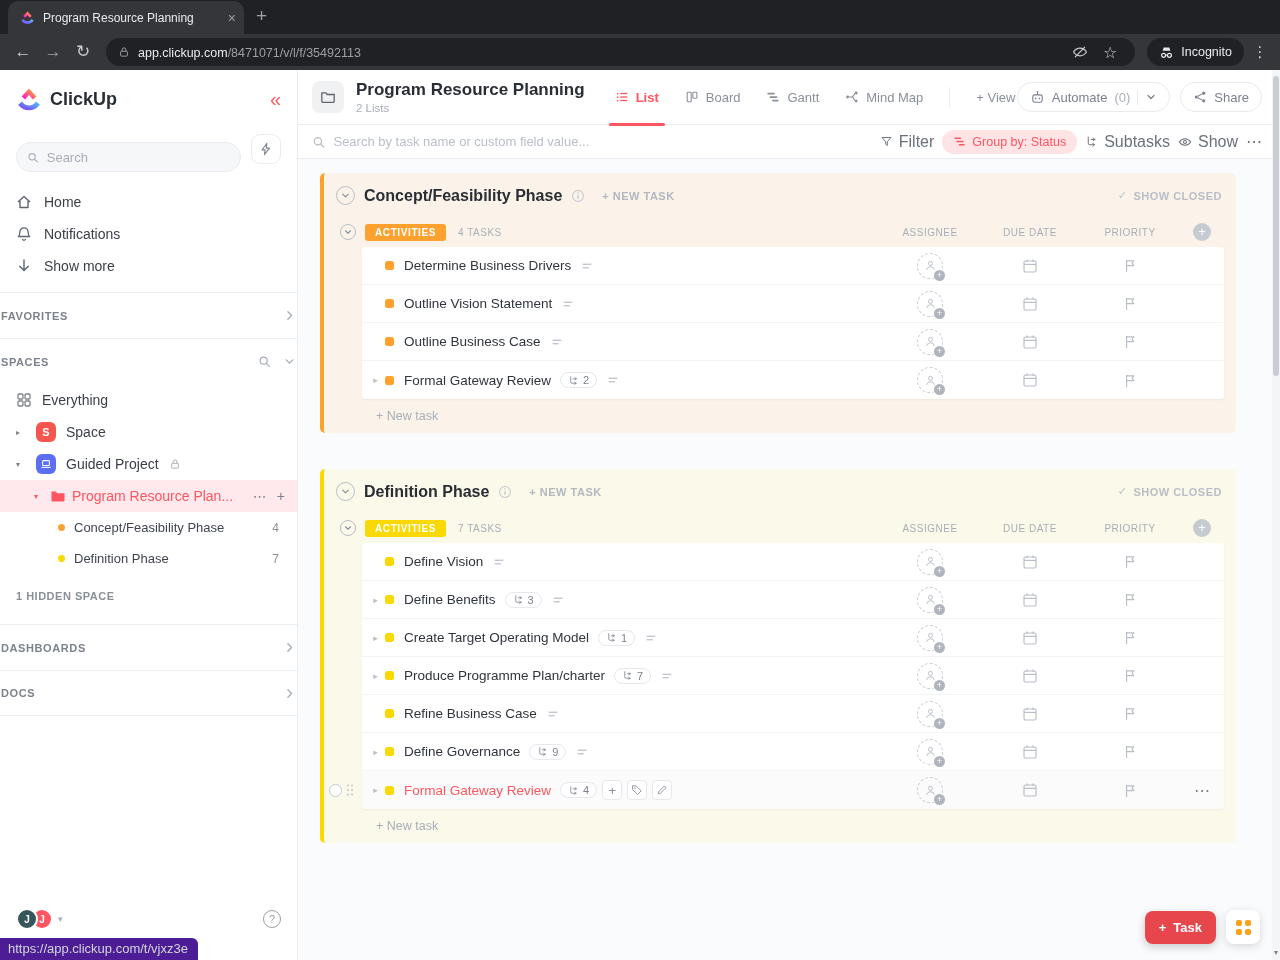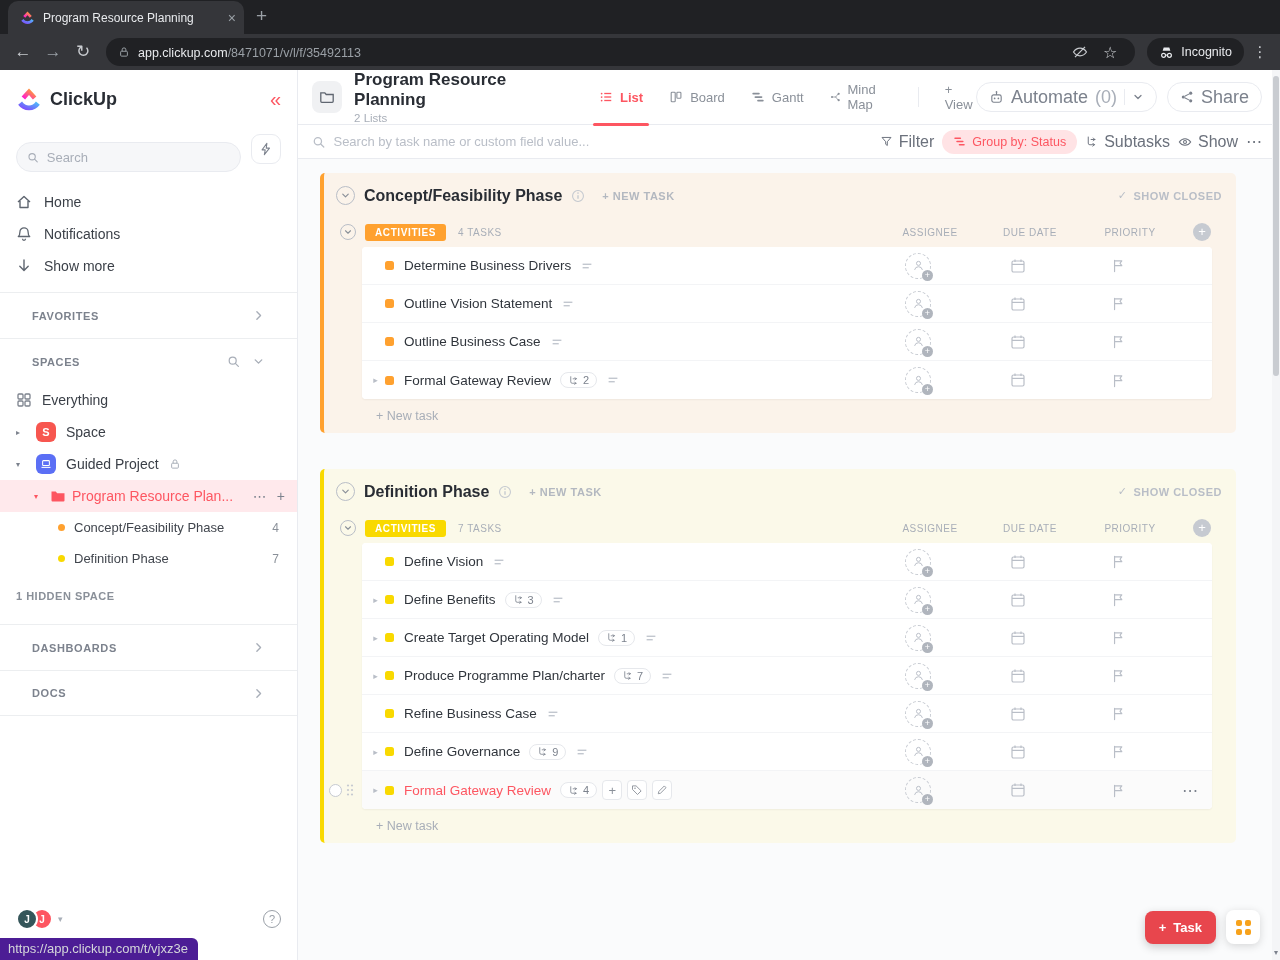--- a/index.html
+++ b/index.html
@@ -40,21 +40,21 @@
                display:flex; align-items:center; gap:8px; padding:0 10px;margin-top:16px; }
   .sb-search input { border:0; background:transparent; outline:none; font-size:13px; color:#292d34; width:100%;
                      font-family:inherit; }
   .sb-search input::placeholder { color:#a8aeb8; }
   .bolt-box { width:30px; height:30px; border:1px solid #e9ebf0; border-radius:9px; display:flex;
               align-items:center; justify-content:center; color:#7c828d; cursor:pointer; }
   .sb-nav { margin-top:14px; }
   .sb-item { height:32px; display:flex; align-items:center; gap:12px; padding:0 16px; font-size:14px;
              color:#3a3f47; cursor:pointer; }
   .sb-item .nicon { color:#5f6670; }
-  .sb-section { height:46px; display:flex; align-items:center; padding:0 32px; border-top:1px solid #eceef0;
+  .sb-section { height:46px; display:flex; align-items:center; padding:0 1px; border-top:1px solid #eceef0;
                 margin-top:10px; cursor:pointer; }
   .sb-section.tight { margin-top:0; }
   .sec-label { font-size:11px; font-weight:bold; letter-spacing:.6px; color:#7c828d; }
   .sec-right { margin-left:auto; display:flex; align-items:center; gap:12px; color:#a8aeb8; }
   .addnew { margin:0 16px 12px 16px; height:30px; background:#f0f1f3; border-radius:15px; display:flex;
             align-items:center; justify-content:center; font-size:11px; font-weight:bold; letter-spacing:.5px;
             color:#5c636e; cursor:pointer; }
   .row-space { height:32px; display:flex; align-items:center; padding:0 16px; gap:10px; font-size:14px;
                color:#3a3f47; cursor:pointer; }
   .twisty { width:10px; font-size:8px; color:#7c828d; }
@@ -89,21 +89,21 @@
   .page-title { font-size:17px; font-weight:bold; color:#292d34; line-height:1.15; }
   .page-sub { font-size:11.5px; color:#a8aeb8; margin-top:2px; }
   .view-tabs { display:flex; align-items:center; gap:26px; height:55px; }
   .vtab { display:flex; align-items:center; gap:7px; font-size:13px; color:#8a9099; height:55px; position:relative; cursor:pointer; }
   .vtab.active { color:#fd5661; font-weight:bold; }
   .vtab.active::after { content:""; position:absolute; left:-6px; right:-6px; bottom:-1px; height:3px;
                         background:#fd5661; border-radius:2px; }
   .vt-divider { width:1px; height:20px; background:#e9ebf0; }
   .m-header-right { margin-left:auto; display:flex; align-items:center; gap:10px; }
   .chip { height:30px; border:1px solid #e9ebf0; border-radius:16px; display:flex; align-items:center; gap:7px;
-          padding:0 12px; font-size:18px; color:#7c828d; cursor:pointer; background:#fff; }
+          padding:0 12px; font-size:13px; color:#7c828d; cursor:pointer; background:#fff; }
   .chip .sep { width:1px; height:16px; background:#e9ebf0; }
 
   .m-toolbar { height:34px; display:flex; align-items:center; padding:0 18px 0 14px; border-bottom:1px solid #e9ebf0; gap:8px; }
   .search-area { display:flex; align-items:center; gap:8px; flex:1; min-width:0; }
   .search-area input { border:0; outline:none; font-size:13px; width:100%; color:#292d34; font-family:inherit; }
   .search-area input::placeholder { color:#b9bec7; }
   .tb-item { display:flex; align-items:center; gap:6px; font-size:16px; color:#6b717c; cursor:pointer; white-space:nowrap; }
   .group-pill { display:flex; align-items:center; gap:6px; background:#ffe3e5; color:#fd5661; border-radius:14px;
                 padding:5px 11px; font-size:12.5px; cursor:pointer; white-space:nowrap; }
 
@@ -123,21 +123,21 @@
              font-weight:bold; letter-spacing:.5px; cursor:pointer; }
   .cols-row { height:30px; display:flex; align-items:center; padding:0 12px 0 16px; }
   .badge { background:var(--accent); color:#fff; font-size:10px; font-weight:bold; letter-spacing:.6px;
            border-radius:3px; padding:3px 10px; margin-left:9px; cursor:pointer; }
   .gcount { font-size:10px; letter-spacing:.5px; color:#a8aeb8; margin-left:12px; }
   .colspacer { flex:1; }
   .colcell { width:100px; text-align:center; font-size:10px; letter-spacing:.5px; color:#a8aeb8; }
   .colplus { width:44px; display:flex; justify-content:center; }
   .plus-circle { width:18px; height:18px; border-radius:50%; background:#c6cad1; color:#fff; font-size:13px;
                  line-height:17px; text-align:center; cursor:pointer; }
-  .task-table { margin:0 24px 0 38px; background:#fff; border-radius:4px; box-shadow:0 1px 2px rgba(0,0,0,.05); }
+  .task-table { margin:0 12px 0 38px; background:#fff; border-radius:4px; box-shadow:0 1px 2px rgba(0,0,0,.05); }
   .task-row { height:38px; display:flex; align-items:center; padding:0 0 0 6px; border-bottom:1px solid #f3f4f6;
               position:relative; background:#fff; }
   .task-row:first-child { border-radius:4px 4px 0 0; }
   .task-row:last-child { border-bottom:0; border-radius:0 0 4px 4px; }
   .tri { width:15px; font-size:9px; color:#b9bec7; text-align:center; cursor:pointer; }
   .bullet { width:9px; height:9px; border-radius:2.5px; background:var(--accent); margin:0 10px 0 2px; cursor:pointer; }
   .t-name { font-size:13.5px; color:#30353c; cursor:pointer; }
   .hover-row { background:#fbfbfb; }
   .hover-row .t-name { color:#fd5661; }
   .sub-pill { display:flex; align-items:center; gap:4px; border:1px solid #e6e8ec; border-radius:10px;

